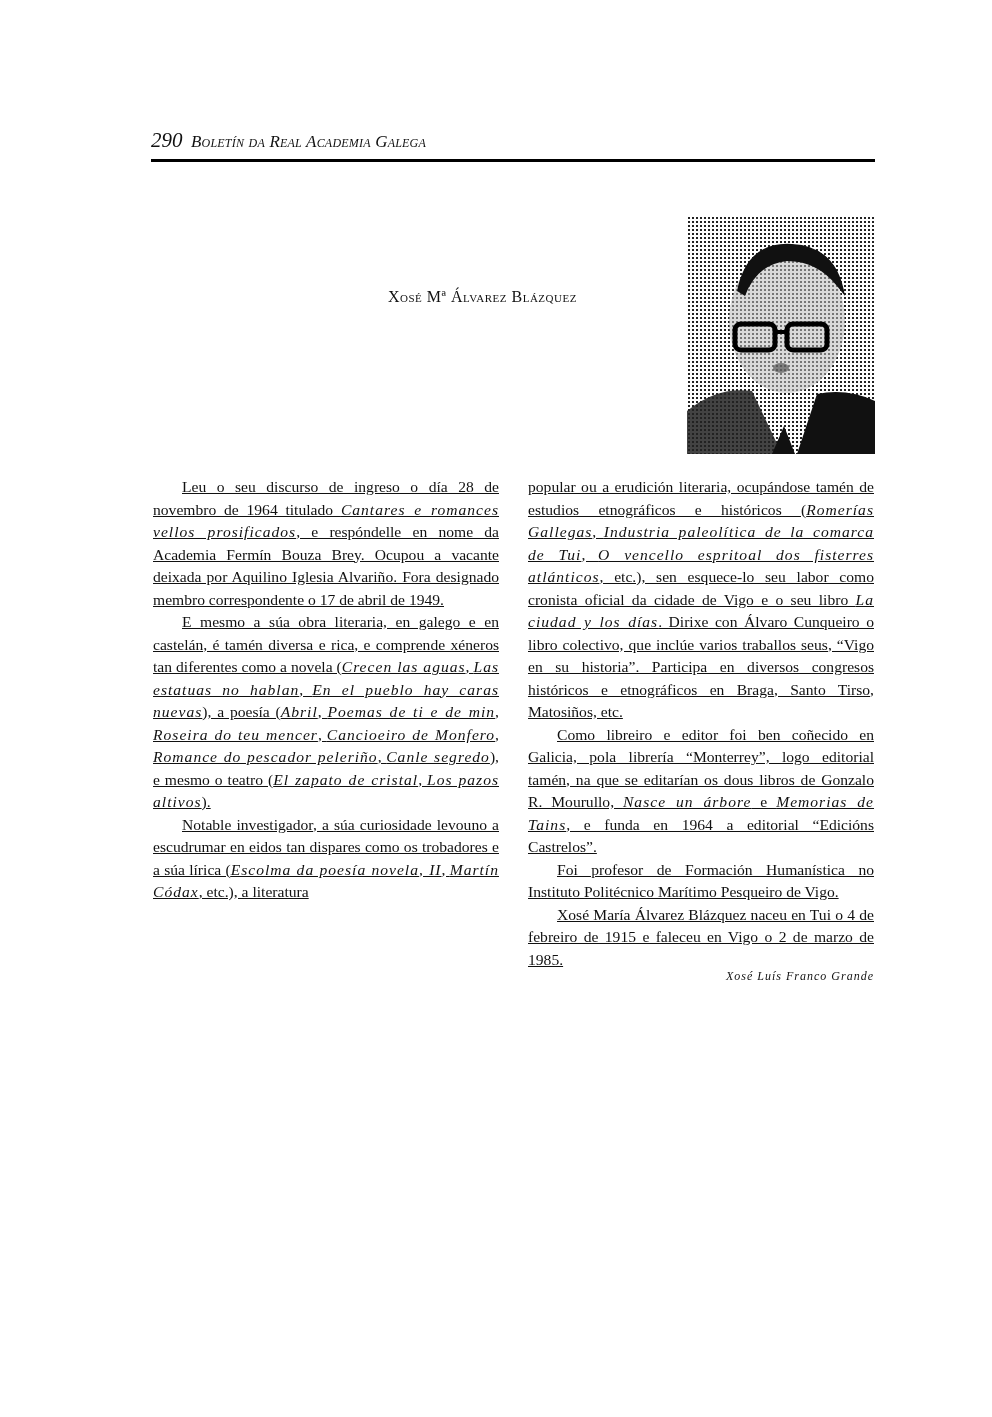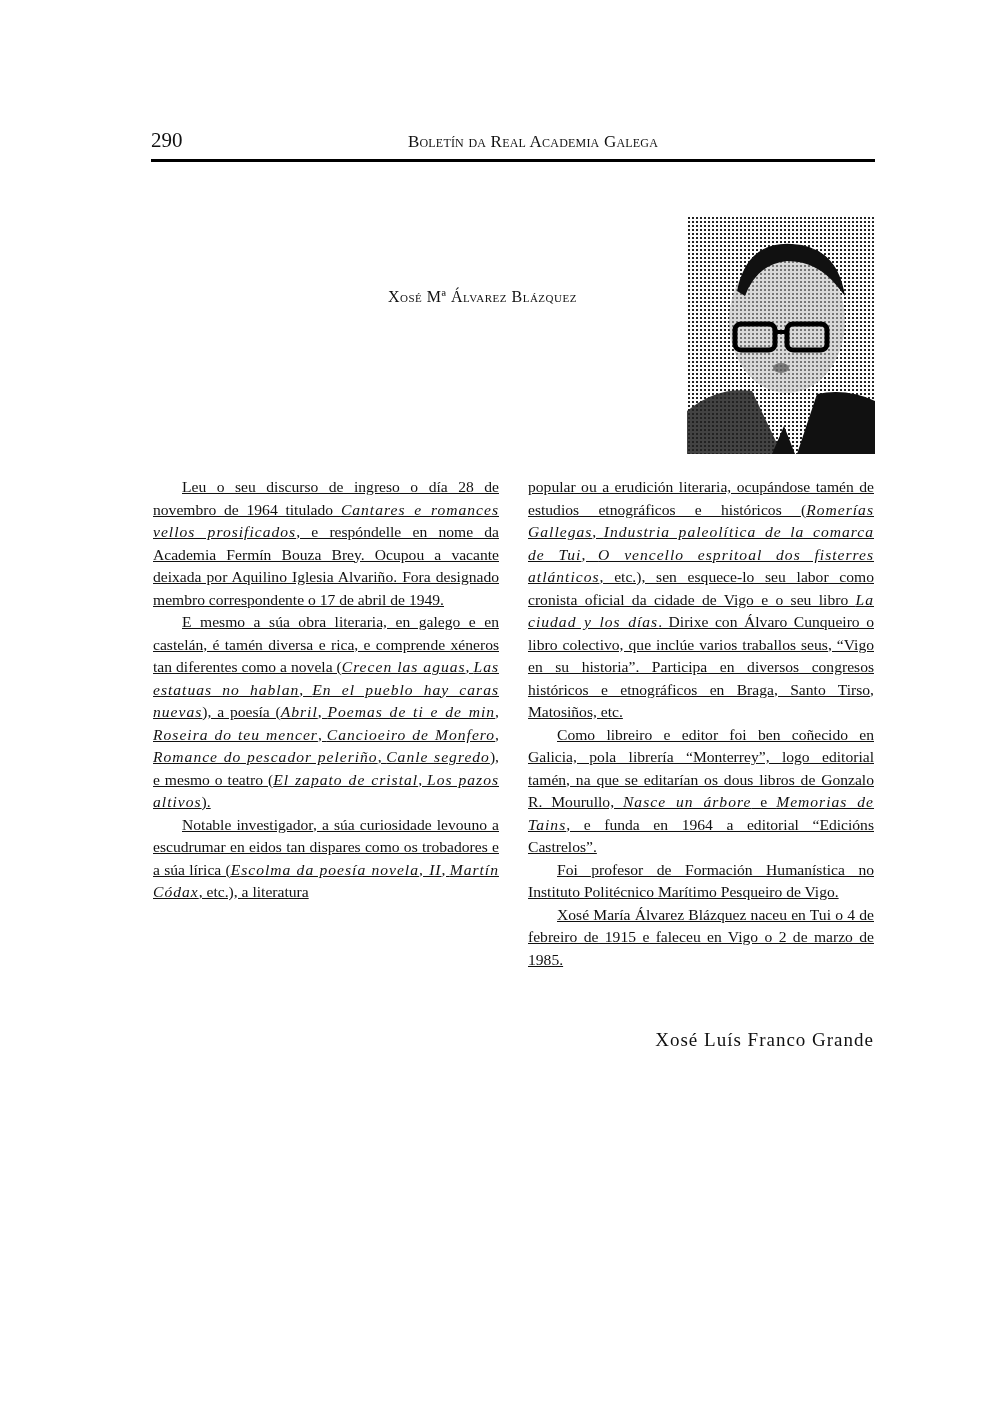--- a/index.html
+++ b/index.html
@@ -1,36 +1,36 @@
 <!DOCTYPE html>
 <html><head>
 <meta charset="utf-8">
 <style>
   html, body { margin: 0; padding: 0; background: #ffffff; }
   body { width: 992px; height: 1417px; position: relative; overflow: hidden;
          font-family: "Liberation Serif", "DejaVu Serif", serif; color: #111; }
-  .header { position: absolute; left: 151px; top: 128px; width: 724px; height: 30px; }
+  .header { position: absolute; left: 151px; top: 128px; width: 724px; height: 30px; font-style: italic; }
   .page-num { position: absolute; left: 0; top: 0; font-size: 21px; }
-  .running-title { position: absolute; left: 0; right: 0; top: 4px; text-align: center;
+  .running-title { position: absolute; left: 0; right: 0; top: 4px; text-align: left;
                    font-size: 17px; font-variant: small-caps; letter-spacing: 0.2px; padding-left: 40px; }
   .rule { position: absolute; left: 151px; top: 159px; width: 724px; height: 3px; background: #000; }
   .title { position: absolute; left: 388px; top: 288px; font-size: 16px; font-variant: small-caps; letter-spacing: 0.5px; }
   .photo { position: absolute; left: 687px; top: 216px; width: 188px; height: 238px; overflow: hidden;
            background-color: #fff;
            background-image: radial-gradient(#222 0.8px, transparent 1.1px);
            background-size: 4px 4px; }
   .photo svg { position: absolute; left: 0; top: 0; }
   .col { position: absolute; top: 476px; width: 346px; font-size: 15.6px; line-height: 22.5px;
          text-align: justify; hyphens: manual; }
   .col-left { left: 153px; }
   .col-right { left: 528px; }
   .col p { margin: 0; text-indent: 29px; text-decoration: underline; }
   .col p.cont { text-indent: 0; }
   .col i { letter-spacing: 1px; }
-  .signature { position: absolute; right: 118px; top: 1029px; font-size: 19px; letter-spacing: 1px; }
+  .signature { position: absolute; right: 118px; top: 969px; font-size: 12px; font-style: italic; letter-spacing: 1px; }
 </style>
 </head>
 <body>
 
 <div class="header">
   <span class="page-num">290</span>
   <div class="running-title">Boletín da Real Academia Galega</div>
 </div>
 <div class="rule"></div>
 

